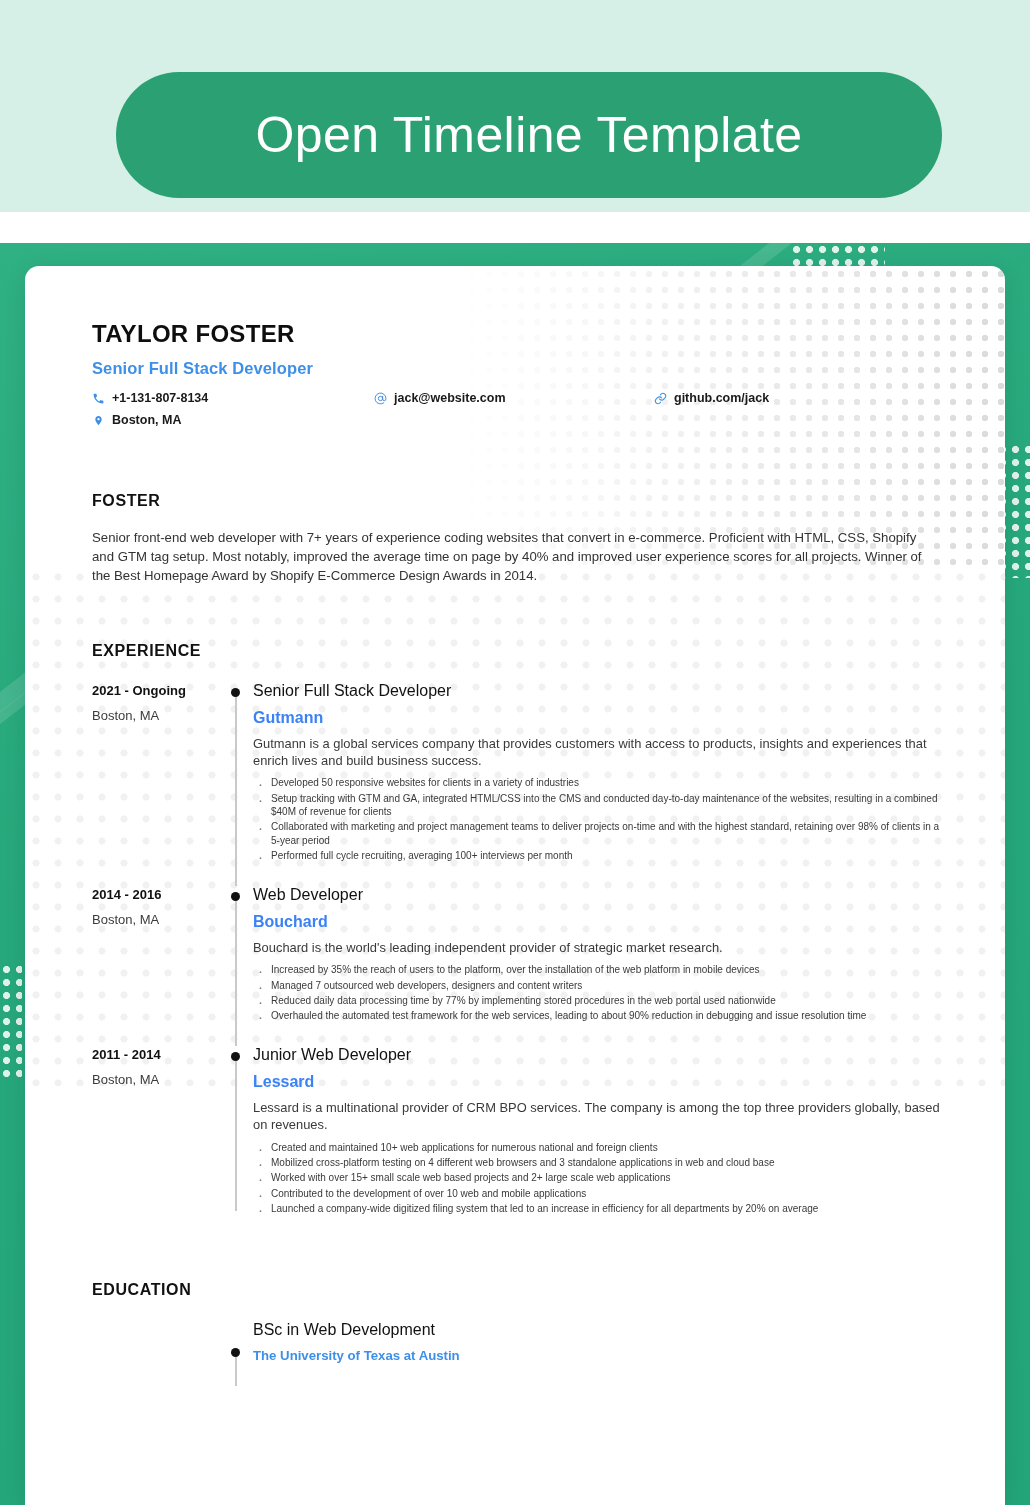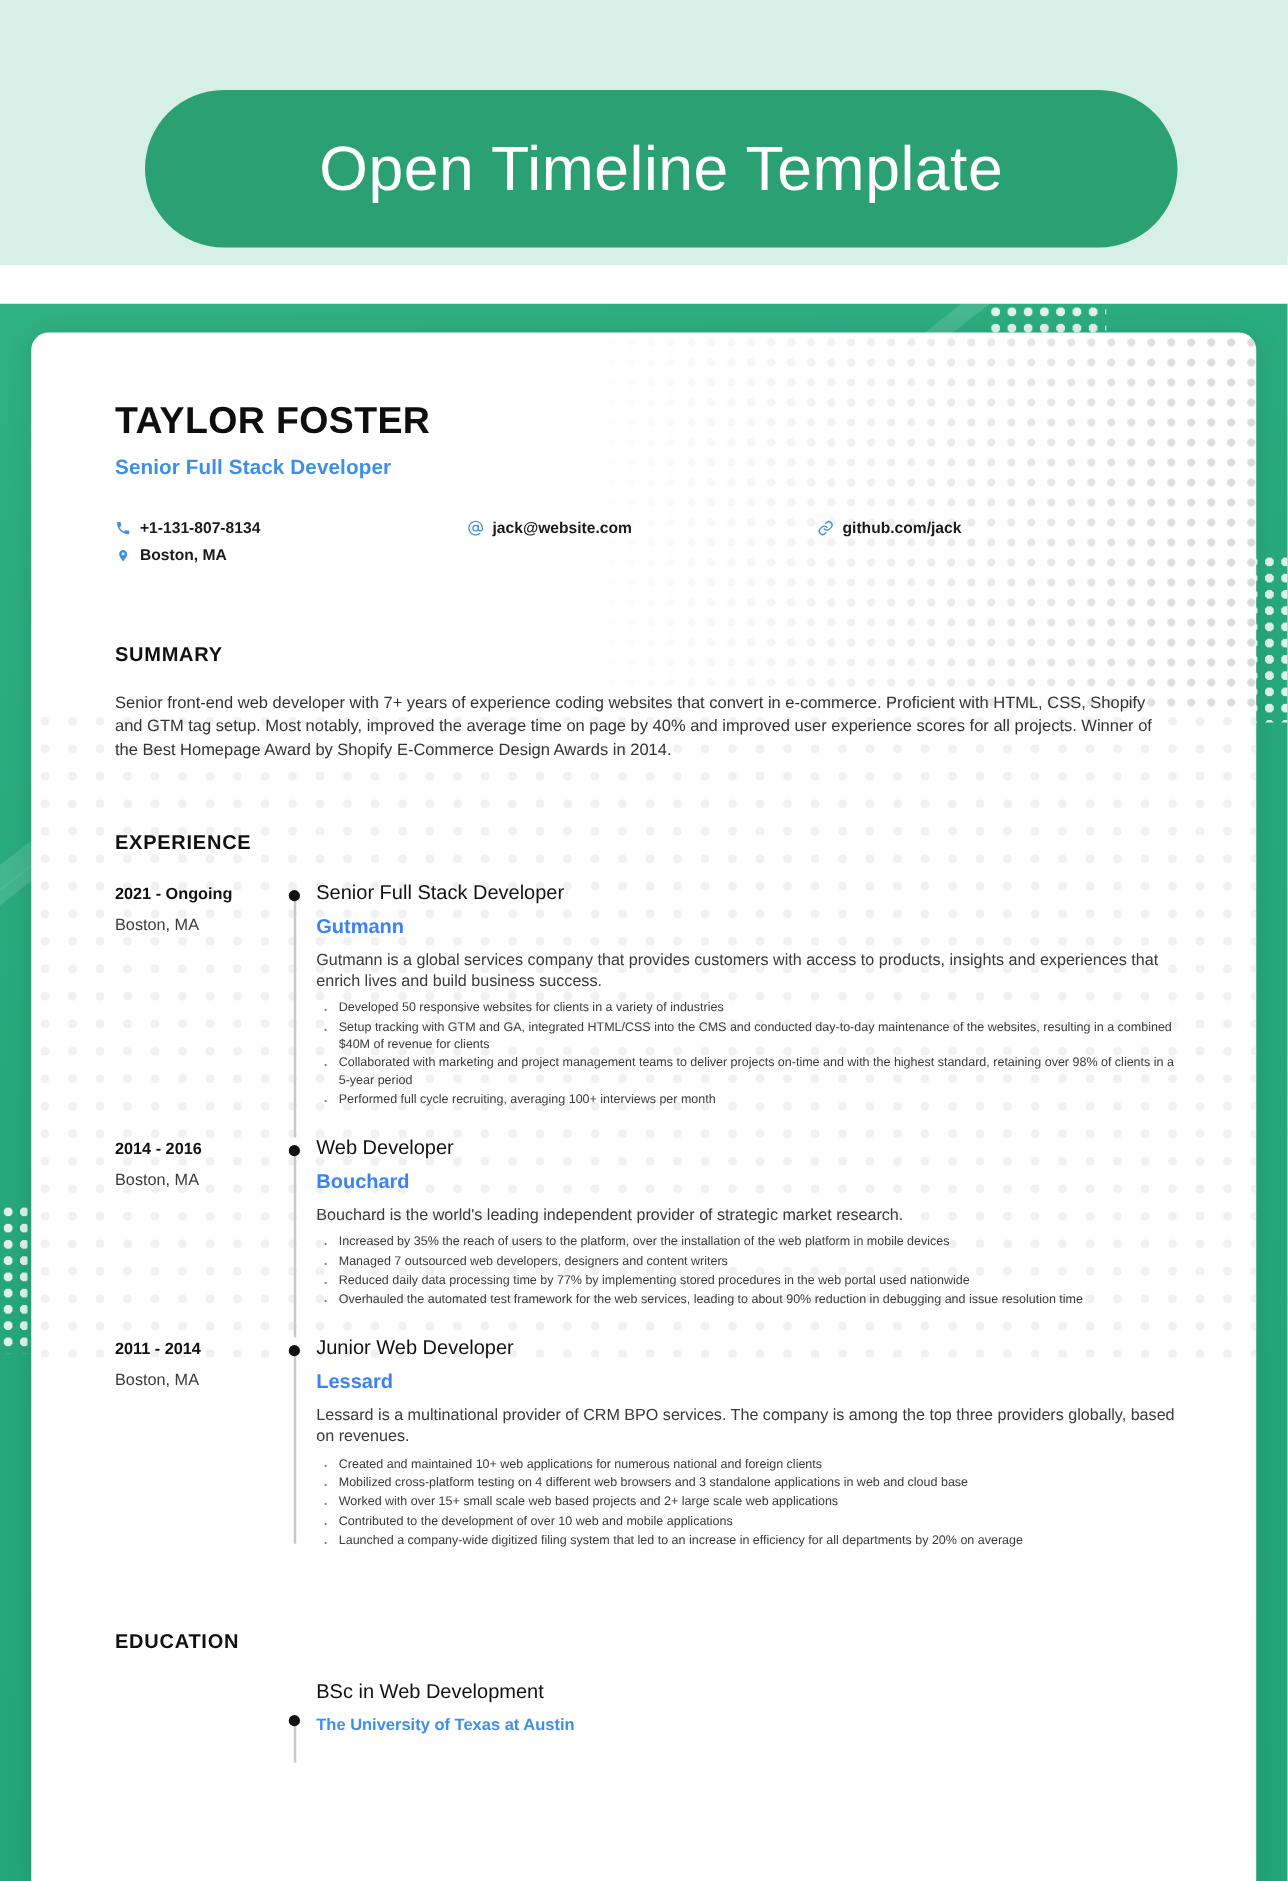--- a/index.html
+++ b/index.html
@@ -92,35 +92,35 @@
     pointer-events: none;
   }
 
   .inner {
     position: relative;
     padding: 56px 56px 0 67px;
   }
 
   
   .name {
-    font-size: 30px;
+    font-size: 24px;
     font-weight: bold;
     letter-spacing: 0.3px;
     color: #0e0e0e;
     line-height: 1.0;
   }
   .job-subtitle {
     margin-top: 13px;
     font-size: 16.5px;
     font-weight: bold;
     color: #3d8fe8;
     letter-spacing: 0.1px;
   }
   .contact-row {
-    margin-top: 31px;
+    margin-top: 13px;
     display: flex;
     align-items: flex-start;
   }
   .contact-col-a { width: 282px; }
   .contact-col-b { width: 280px; }
   .contact-col-c { width: 260px; }
   .contact-item {
     display: flex;
     align-items: center;
     gap: 7px;
@@ -325,21 +325,21 @@
                 <path d="M14 11a5 5 0 0 0-7.5-.5l-3 3a5 5 0 0 0 7 7l1.7-1.7"></path>
               </svg>
             </span>
             <span>github.com/jack</span>
           </div>
         </div>
       </div>
     </div>
 
     <div class="sec-summary">
-      <div class="section-title">SUMMARY</div>
+      <div class="section-title">FOSTER</div>
       <div class="summary-body">Senior front-end web developer with 7+ years of experience coding websites that convert in e-commerce. Proficient with HTML, CSS, Shopify and GTM tag setup. Most notably, improved the average time on page by 40% and improved user experience scores for all projects. Winner of the Best Homepage Award by Shopify E-Commerce Design Awards in 2014.</div>
     </div>
 
     <div class="sec-exp">
       <div class="section-title">EXPERIENCE</div>
       <div class="timeline" id="experience-timeline">
           <div class="tl-entry">
             <div class="tl-left">
               <div class="tl-range">2021 - Ongoing</div>
               <div class="tl-loc">Boston, MA</div>

